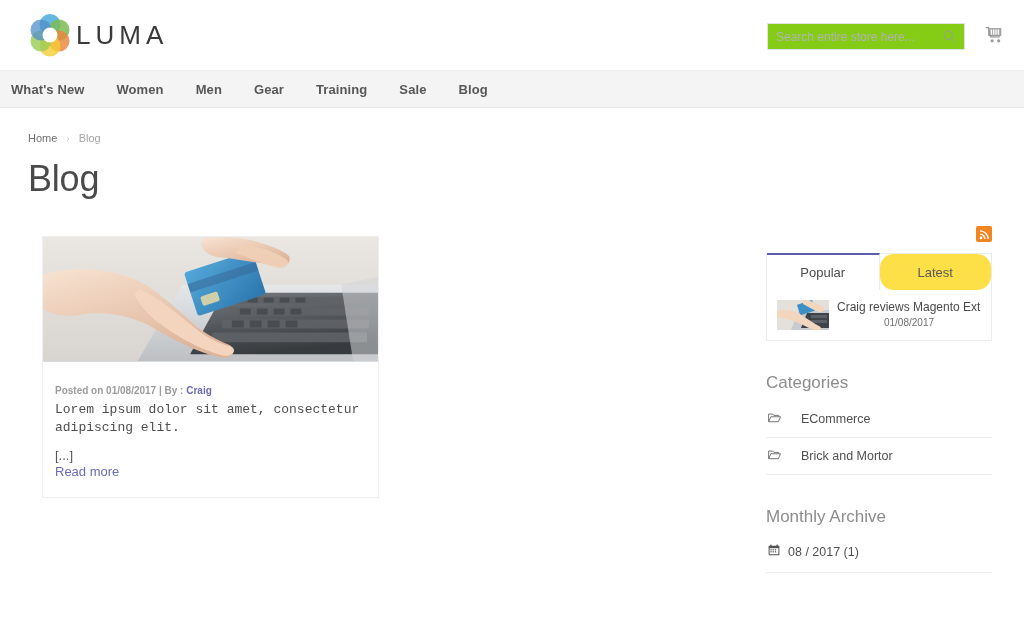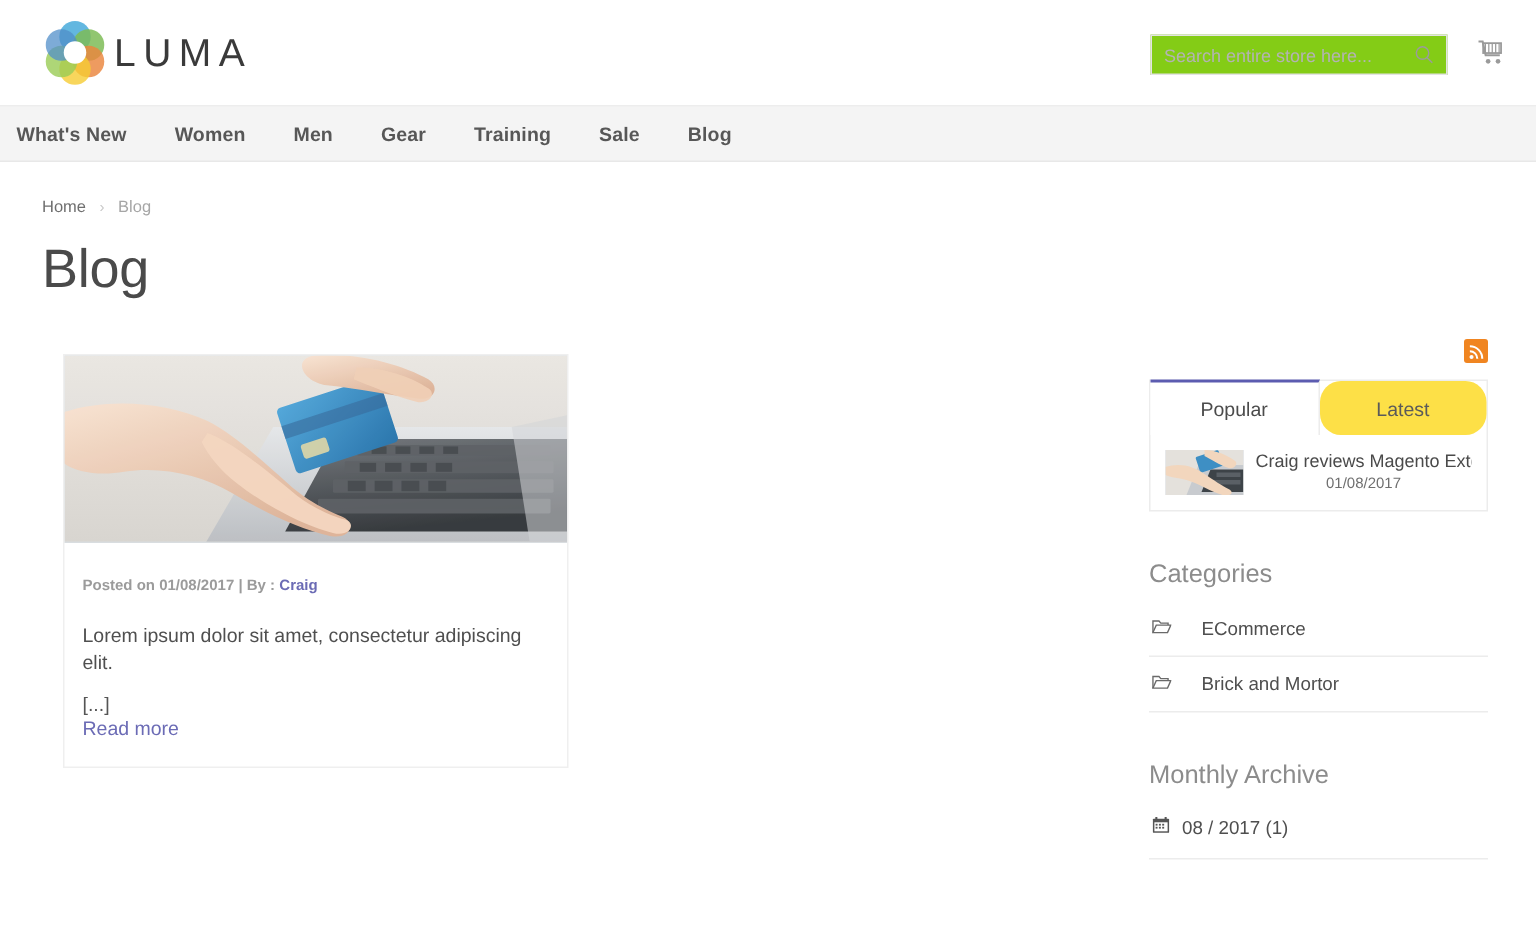--- a/index.html
+++ b/index.html
@@ -152,22 +152,23 @@
   .post-meta {
     font-size: 10px;
     color: #9b9b9b;
     margin-top: 9px;
     font-weight: bold;
   }
   .post-meta .author { color: #6b6bb5; cursor: pointer; }
   .post-excerpt {
     font-size: 13px;
     color: #4f4f4f;
-    margin-top: 19px;
+    margin-top: 5px;
     line-height: 1.4;
+    font-family: Liberation Mono, monospace;
   }
   .post-ellipsis { font-size: 13px; color: #555; margin-top: 11px; }
   .post-readmore {
     font-size: 13px;
     color: #6b6bb5;
     margin-top: 1px;
     cursor: pointer;
   }
 
   

